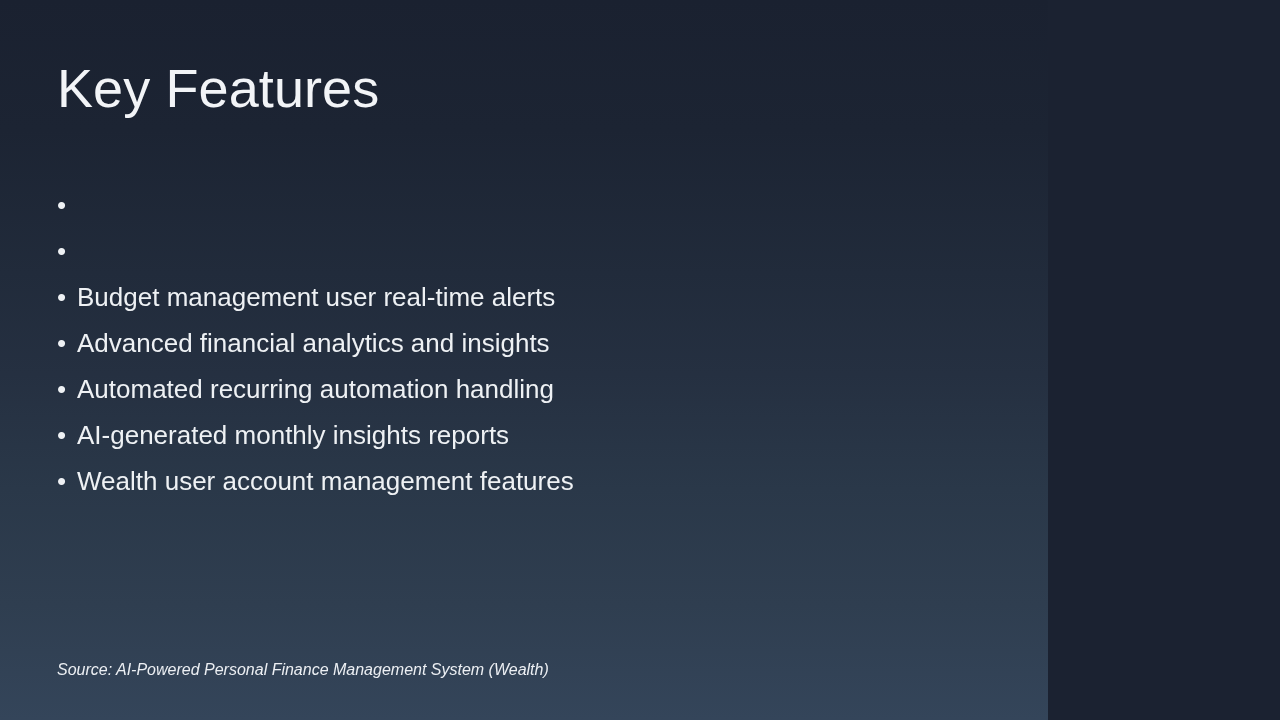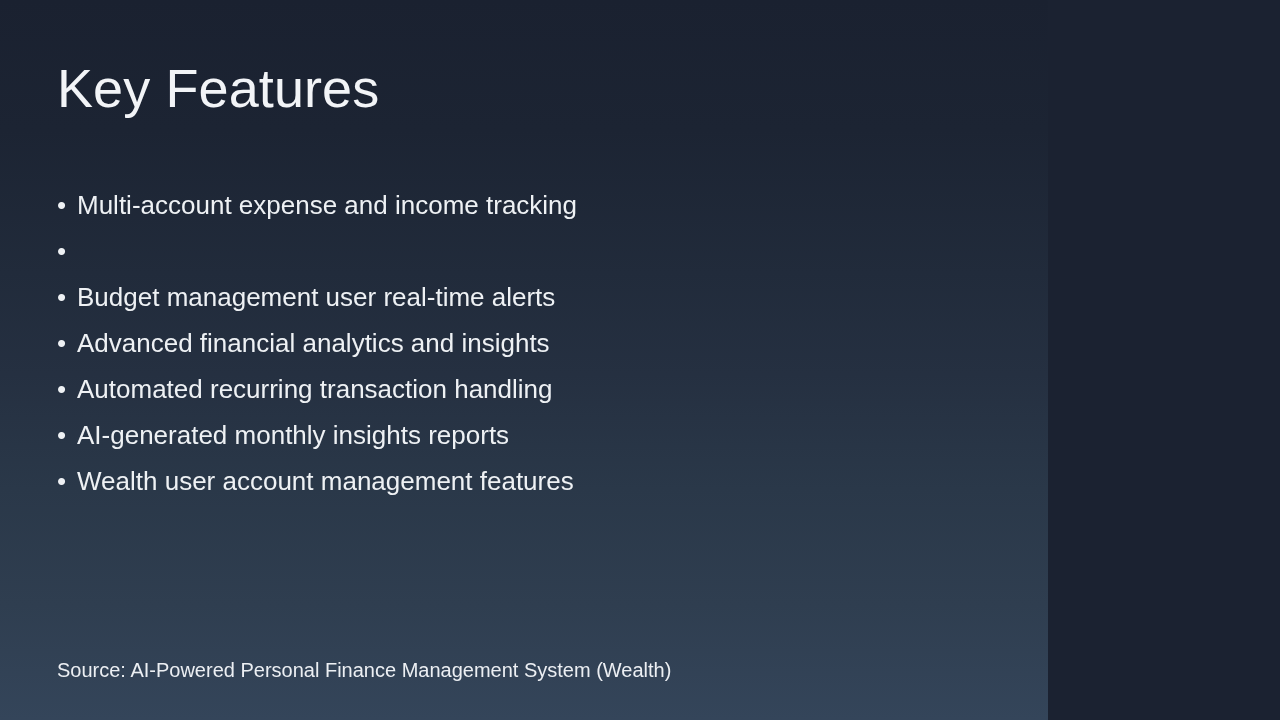--- a/index.html
+++ b/index.html
@@ -76,57 +76,57 @@
 
   .bullet-text {
     display: inline-block;
   }
 
   .source-note {
     position: absolute;
     left: 57px;
     top: 659px;
     margin: 0;
-    font-size: 20px;
+    font-size: 16px;
     line-height: 22px;
+    font-style: italic;
     color: #eceff3;
     white-space: nowrap;
   }
 </style>
 </head>
 <body>
 
 <div class="slide">
 
   <h1 class="slide-title">Key Features</h1>
 
   <ul class="bullet-list">
 
     <li class="bullet-item">
       <span class="bullet-marker">•</span>
-      <span class="bullet-text">Multi-account expense and income tracking</span>
     </li>
 
     <li class="bullet-item">
       <span class="bullet-marker">•</span>
     </li>
 
     <li class="bullet-item">
       <span class="bullet-marker">•</span>
       <span class="bullet-text">Budget management user real-time alerts</span>
     </li>
 
     <li class="bullet-item">
       <span class="bullet-marker">•</span>
       <span class="bullet-text">Advanced financial analytics and insights</span>
     </li>
 
     <li class="bullet-item">
       <span class="bullet-marker">•</span>
-      <span class="bullet-text">Automated recurring transaction handling</span>
+      <span class="bullet-text">Automated recurring automation handling</span>
     </li>
 
     <li class="bullet-item">
       <span class="bullet-marker">•</span>
       <span class="bullet-text">AI-generated monthly insights reports</span>
     </li>
 
     <li class="bullet-item">
       <span class="bullet-marker">•</span>
       <span class="bullet-text">Wealth user account management features</span>

